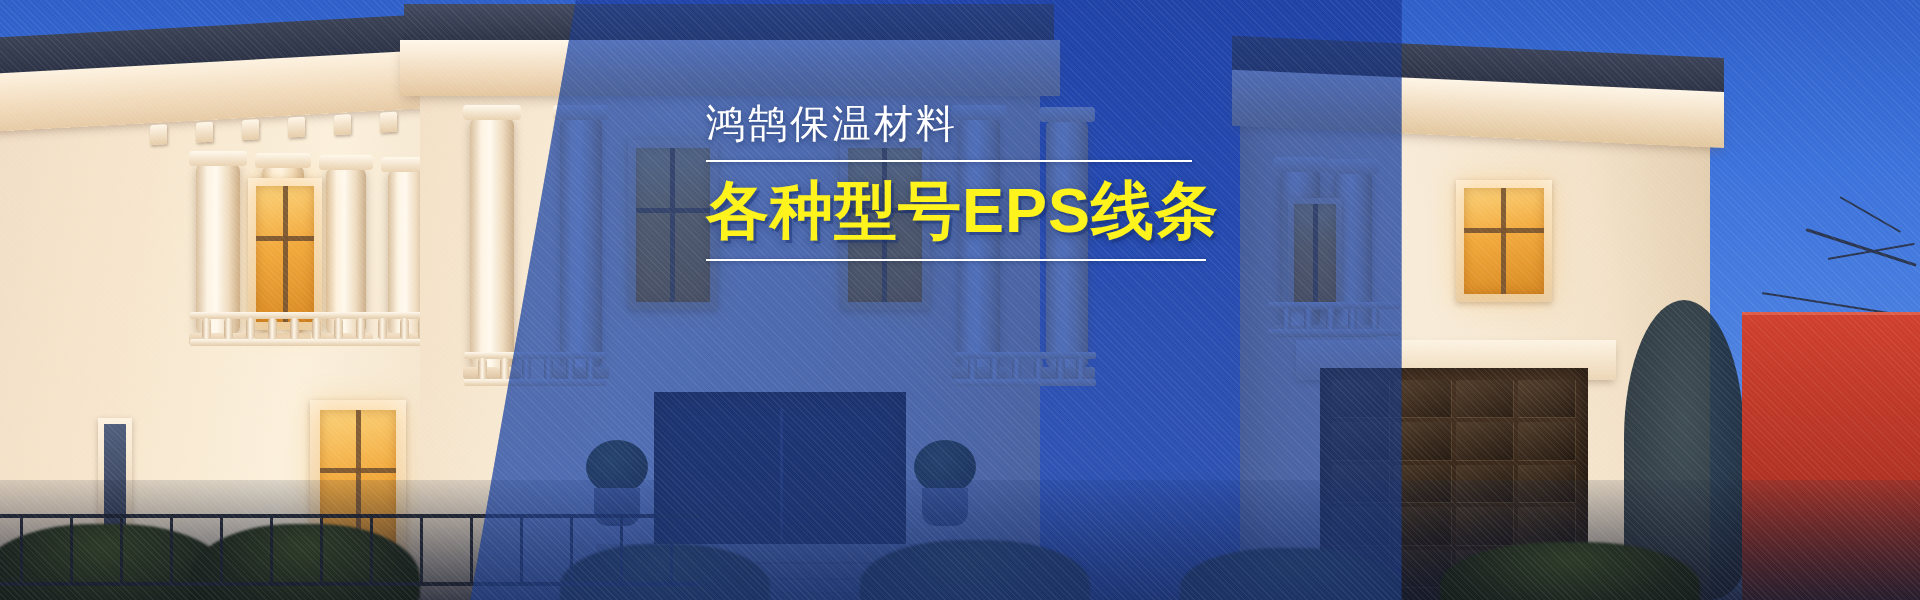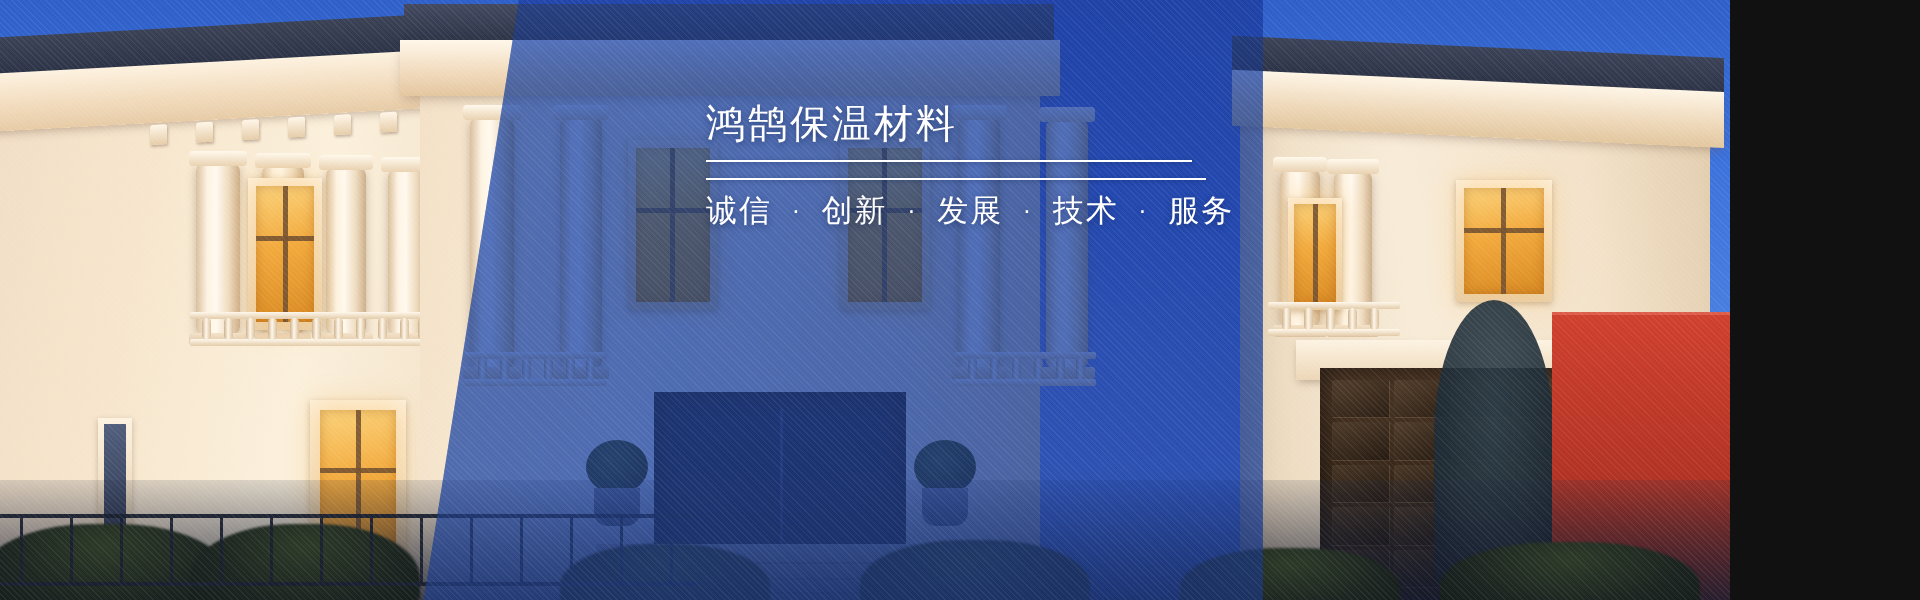--- a/index.html
+++ b/index.html
@@ -1,21 +1,21 @@
 <!DOCTYPE html>
 <html><head>
 <meta charset="utf-8">
 <title>Banner</title>
 <style>
   html,body{margin:0;padding:0;background:#111;}
   body{font-family:"Liberation Sans","DejaVu Sans",sans-serif;}
 
   .banner{
     position:relative;
-    width:1730px;height:600px;
+    width:1920px;height:600px;
     overflow:hidden;
     background:#3a6ed4;
   }
 
   
   .photo{position:absolute;inset:0;overflow:hidden;}
 
   
   .sky{
     position:absolute;inset:0;
@@ -457,30 +457,20 @@
 
   <div class="texture"></div>
 
   <div class="text-block">
 
     <div class="brand">鸿鹄保温材料</div>
 
     <div class="rule"></div>
 
     <div class="headline">
+      <span class="l1">各种型号EPS线条</span>
     </div>
 
     <div class="rule bottom"></div>
 
-    <div class="tagline">
-      <span>诚信</span>
-      <span class="sep">·</span>
-      <span>创新</span>
-      <span class="sep">·</span>
-      <span>发展</span>
-      <span class="sep">·</span>
-      <span>技术</span>
-      <span class="sep">·</span>
-      <span>服务</span>
-    </div>
   </div>
 
 </div>
 
 </body></html>

